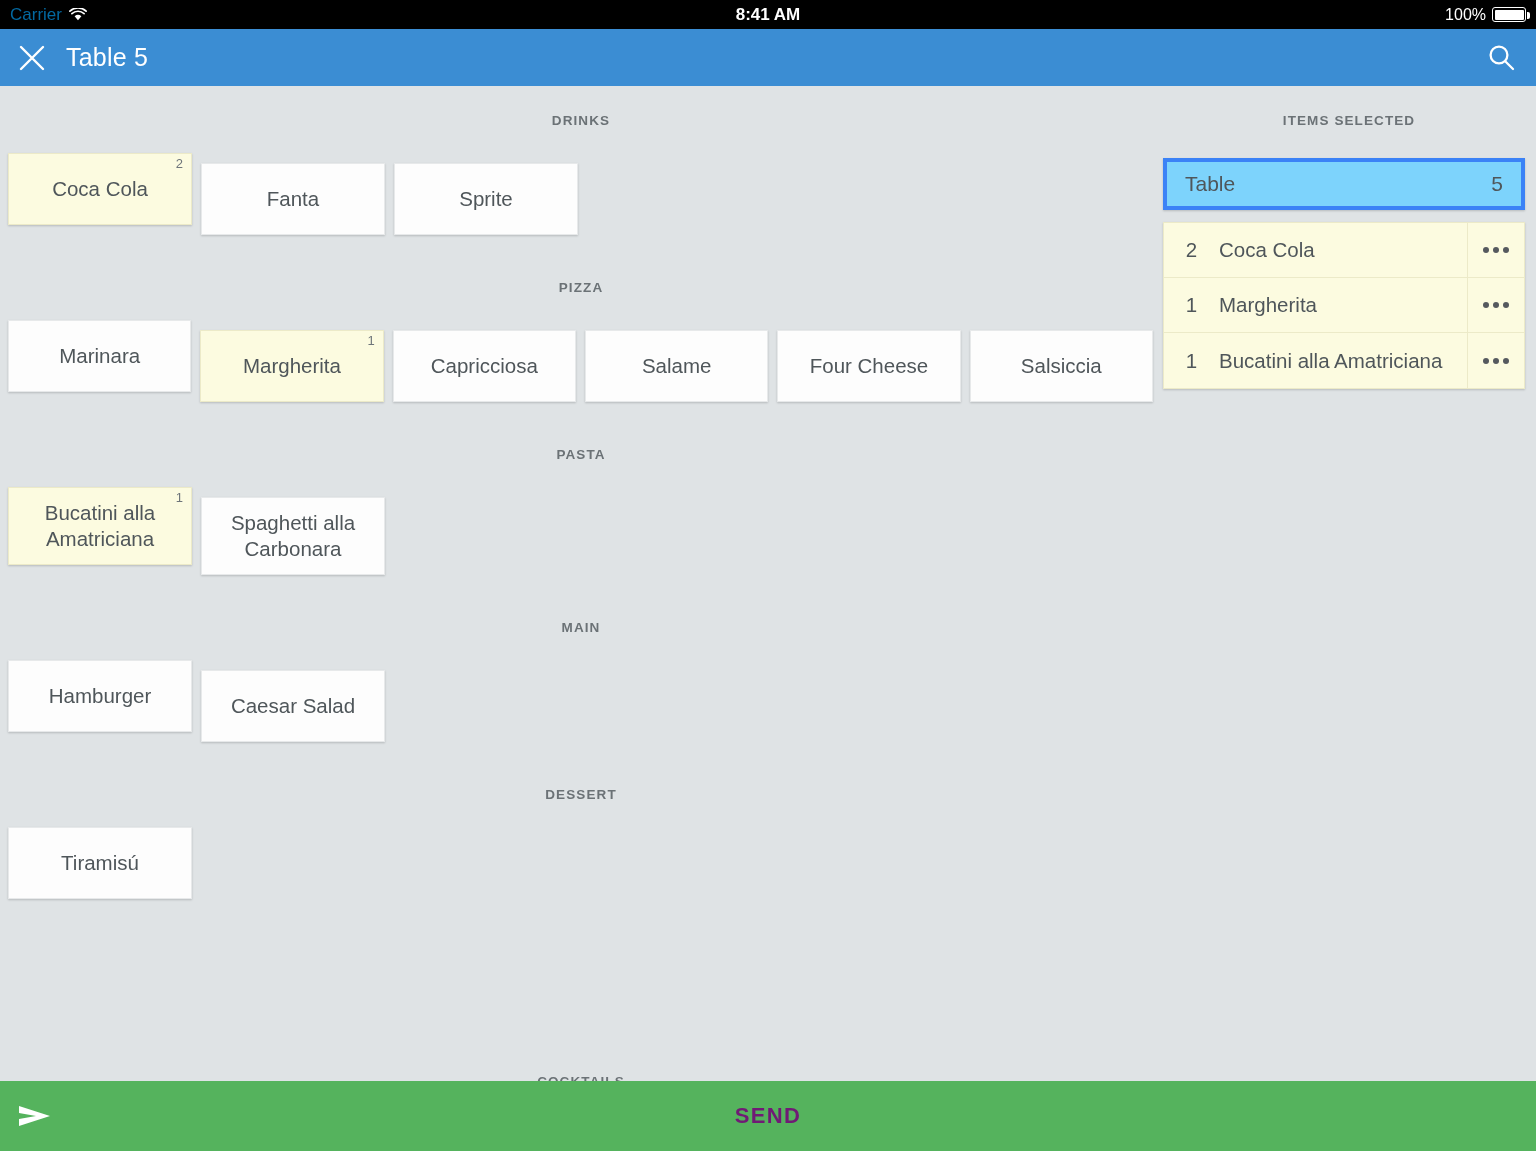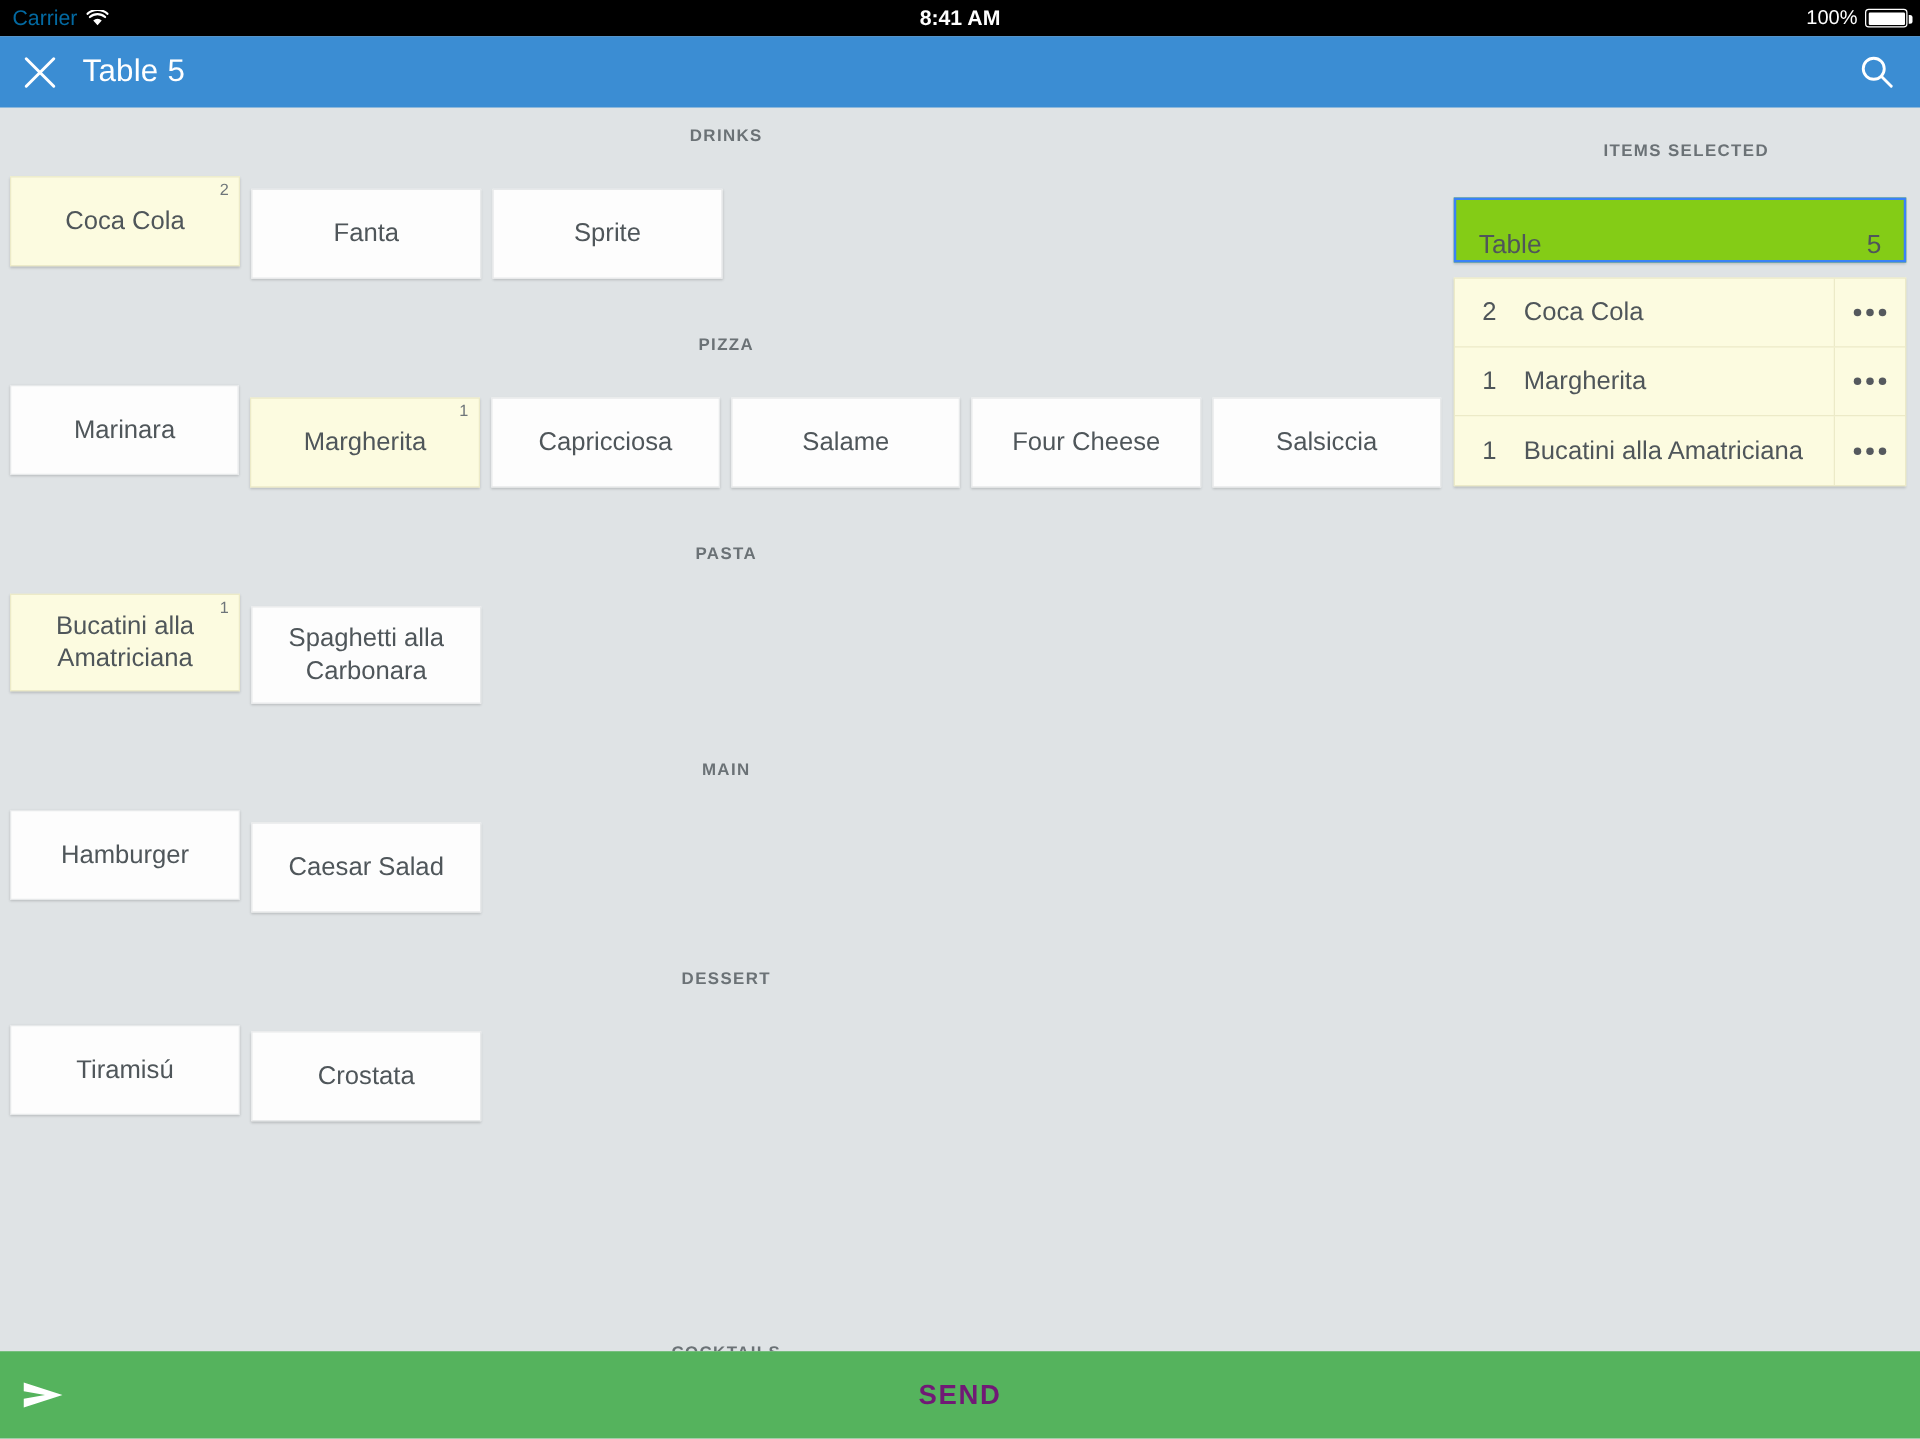--- a/index.html
+++ b/index.html
@@ -184,25 +184,25 @@
     text-align: center;
     font-size: 13.5px;
     font-weight: bold;
     letter-spacing: 1.1px;
     color: #6b7276;
     padding-top: 27px;
   }
   .table-card {
     margin: 30px 11px 0 1px;
     height: 52px;
-    background: #84cc16;
-    border: 2px solid #3b82f6;
+    background: #7dd3fc;
+    border: 4px solid #3b82f6;
     box-shadow: 0 1px 2px rgba(0,0,0,0.18);
     display: flex;
-    align-items: flex-end;
+    align-items: center;
     padding: 0 18px;
     font-size: 21px;
     color: #4f565a;
   }
   .table-card .grow { flex: 1; }
 
   .items-card {
     margin: 12px 11px 0 1px;
     background: #fcfbe0;
     border: 1px solid #eceac8;
@@ -313,21 +313,21 @@
         <circle cx="12" cy="12" r="8.4" stroke="#fff" stroke-width="2.3" fill="none"></circle>
         <path d="M18.2 18.2 L26 26" stroke="#fff" stroke-width="2.3" stroke-linecap="round"></path>
       </svg>
     </div>
   </div>
 
   <div class="content">
 
     <div class="menu-col">
 
-      <div class="section-label" style="padding-top:15px;">DRINKS</div>
+      <div class="section-label" style="padding-top:27px;">DRINKS</div>
       <div class="tile-row" style="margin-top:25px;">
         <div class="tile selected">
           <span class="qty">2</span>
           <span>Coca Cola</span>
         </div>
         <div class="tile down">
           <span>Fanta</span>
         </div>
         <div class="tile down">
           <span>Sprite</span>
@@ -376,23 +376,20 @@
         <div class="tile down">
           <span>Caesar Salad</span>
         </div>
       </div>
 
       <div class="section-label" style="margin-top:45px;">DESSERT</div>
       <div class="tile-row" style="margin-top:25px;align-items:center;">
         <div class="tile">
           <span>Tiramisú</span>
         </div>
-        <div class="tile down">
-          <span>Crostata</span>
-        </div>
       </div>
 
       <div class="clipped-label" style="top:988px;">COCKTAILS</div>
     </div>
 
     <div class="side-col">
       <div class="side-label">ITEMS SELECTED</div>
 
       <div class="table-card">
         <span>Table</span>

